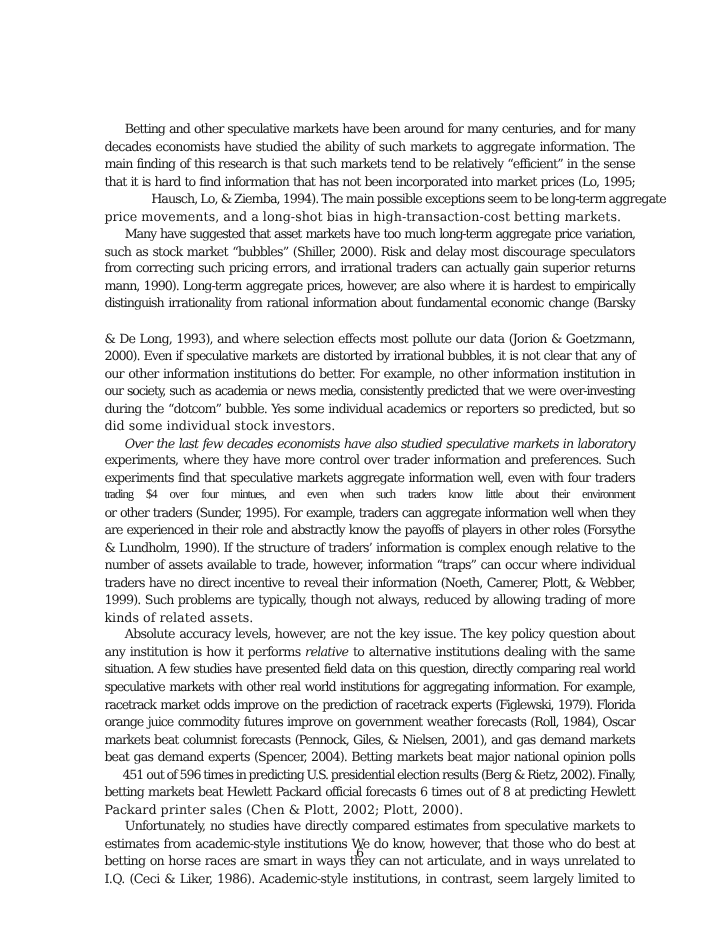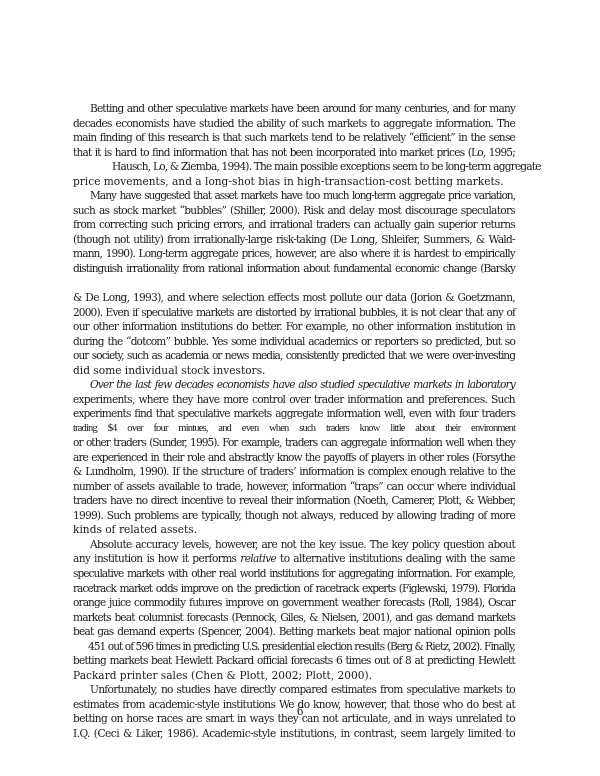--- a/index.html
+++ b/index.html
@@ -15,21 +15,21 @@
     }
     .page {
       position: absolute;
       left: 0; top: 0;
       width: 600px;
       height: 776px;
       background: #ffffff;
     }
     .text-block {
       position: absolute;
-      left: 73px;
+      left: 87px;
       top: 101px;
       width: 442px;
       font-family: "DejaVu Serif", "Liberation Serif", serif;
       font-size: 10.6px;
       line-height: 14.52px;
       color: #1a1a1a;
       text-align: justify;
       hyphens: manual;
     }
     .line {
@@ -70,48 +70,48 @@
       <span class="line" style="white-space: nowrap; letter-spacing: -0.803673px;">main finding of this research is that such markets tend to be relatively “efficient” in the sense</span>
       <span class="line" style="white-space: nowrap; letter-spacing: -0.836198px;">that it is hard to find information that has not been incorporated into market prices (Lo, 1995;</span>
       <span class="line" style="white-space: nowrap; letter-spacing: -0.799503px; margin-left: 39px;">Hausch, Lo, &amp; Ziemba, 1994). The main possible exceptions seem to be long-term aggregate</span>
       <span class="line last" style="white-space: nowrap;">price movements, and a long-shot bias in high-transaction-cost betting markets.</span>
     </div>
 
     <div>
       <span class="line indent" style="white-space: nowrap; letter-spacing: -1.01482px;">Many have suggested that asset markets have too much long-term aggregate price variation,</span>
       <span class="line" style="white-space: nowrap; letter-spacing: -0.713368px;">such as stock market “bubbles” (Shiller, 2000). Risk and delay most discourage speculators</span>
       <span class="line" style="white-space: nowrap; letter-spacing: -0.775px;">from correcting such pricing errors, and irrational traders can actually gain superior returns</span>
-      <span class="line" style="white-space: nowrap; letter-spacing: -0.709476px;">(though not utility) from irrationally-large risk-taking (De Long, Shleifer, Summers, &amp; Wald-</span>
       <span class="line" style="white-space: nowrap; letter-spacing: -0.855813px;">mann, 1990). Long-term aggregate prices, however, are also where it is hardest to empirically</span>
       <span class="line" style="white-space: nowrap; letter-spacing: -0.916969px;">distinguish irrationality from rational information about fundamental economic change (Barsky</span>
       <span class="line" style="white-space: nowrap; letter-spacing: -0.683381px; margin-top: 15px;">&amp; De Long, 1993), and where selection effects most pollute our data (Jorion &amp; Goetzmann,</span>
       <span class="line" style="white-space: nowrap; letter-spacing: -0.878693px;">2000). Even if speculative markets are distorted by irrational bubbles, it is not clear that any of</span>
       <span class="line" style="white-space: nowrap; letter-spacing: -0.724468px;">our other information institutions do better. For example, no other information institution in</span>
+      <span class="line" style="white-space: nowrap; letter-spacing: -0.981414px;">our society, such as academia or news media, consistently predicted that we were over-investing</span>
       <span class="line" style="white-space: nowrap; letter-spacing: -0.802644px;">during the “dotcom” bubble. Yes some individual academics or reporters so predicted, but so</span>
-      <span class="line" style="white-space: nowrap; letter-spacing: -0.981414px;">our society, such as academia or news media, consistently predicted that we were over-investing</span>
       <span class="line last" style="white-space: nowrap;">did some individual stock investors.</span>
     </div>
 
     <div>
       <span class="line indent" style="white-space: nowrap; letter-spacing: -0.820455px; font-style: italic;">Over the last few decades economists have also studied speculative markets in laboratory</span>
       <span class="line" style="white-space: nowrap; letter-spacing: -0.697593px;">experiments, where they have more control over trader information and preferences. Such</span>
       <span class="line" style="white-space: nowrap; letter-spacing: -0.823573px;">experiments find that speculative markets aggregate information well, even with four traders</span>
       <span class="line" style="white-space: nowrap; letter-spacing: -0.877242px; font-family: Liberation Serif, serif;">trading $4 over four mintues, and even when such traders know little about their environment</span>
       <span class="line" style="white-space: nowrap; letter-spacing: -0.979289px;">or other traders (Sunder, 1995). For example, traders can aggregate information well when they</span>
       <span class="line" style="white-space: nowrap; letter-spacing: -0.906765px;">are experienced in their role and abstractly know the payoffs of players in other roles (Forsythe</span>
       <span class="line" style="white-space: nowrap; letter-spacing: -0.794489px;">&amp; Lundholm, 1990). If the structure of traders’ information is complex enough relative to the</span>
       <span class="line" style="white-space: nowrap; letter-spacing: -0.799966px;">number of assets available to trade, however, information “traps” can occur where individual</span>
       <span class="line" style="white-space: nowrap; letter-spacing: -0.834508px;">traders have no direct incentive to reveal their information (Noeth, Camerer, Plott, &amp; Webber,</span>
       <span class="line" style="white-space: nowrap; letter-spacing: -0.740625px;">1999). Such problems are typically, though not always, reduced by allowing trading of more</span>
       <span class="line last" style="white-space: nowrap;">kinds of related assets.</span>
     </div>
 
     <div>
       <span class="line indent" style="white-space: nowrap; letter-spacing: -0.672809px;">Absolute accuracy levels, however, are not the key issue. The key policy question about</span>
       <span class="line" style="white-space: nowrap; letter-spacing: -0.613374px;"><span>any institution is how it performs </span><em>relative</em><span> to alternative institutions dealing with the same</span></span>
+      <span class="line" style="white-space: nowrap; letter-spacing: -0.969675px;">situation. A few studies have presented field data on this question, directly comparing real world</span>
       <span class="line" style="white-space: nowrap; letter-spacing: -0.963477px;">speculative markets with other real world institutions for aggregating information. For example,</span>
       <span class="line" style="white-space: nowrap; letter-spacing: -0.963651px;">racetrack market odds improve on the prediction of racetrack experts (Figlewski, 1979). Florida</span>
       <span class="line" style="white-space: nowrap; letter-spacing: -0.878646px;">orange juice commodity futures improve on government weather forecasts (Roll, 1984), Oscar</span>
       <span class="line" style="white-space: nowrap; letter-spacing: -0.859201px;">markets beat columnist forecasts (Pennock, Giles, &amp; Nielsen, 2001), and gas demand markets</span>
       <span class="line" style="white-space: nowrap; letter-spacing: -0.771528px;">beat gas demand experts (Spencer, 2004). Betting markets beat major national opinion polls</span>
       <span class="line" style="white-space: nowrap; letter-spacing: -0.952656px; margin-left: 15px;">451 out of 596 times in predicting U.S. presidential election results (Berg &amp; Rietz, 2002). Finally,</span>
       <span class="line" style="white-space: nowrap; letter-spacing: -0.810904px;">betting markets beat Hewlett Packard official forecasts 6 times out of 8 at predicting Hewlett</span>
       <span class="line last" style="white-space: nowrap;">Packard printer sales (Chen &amp; Plott, 2002; Plott, 2000).</span>
     </div>
 

